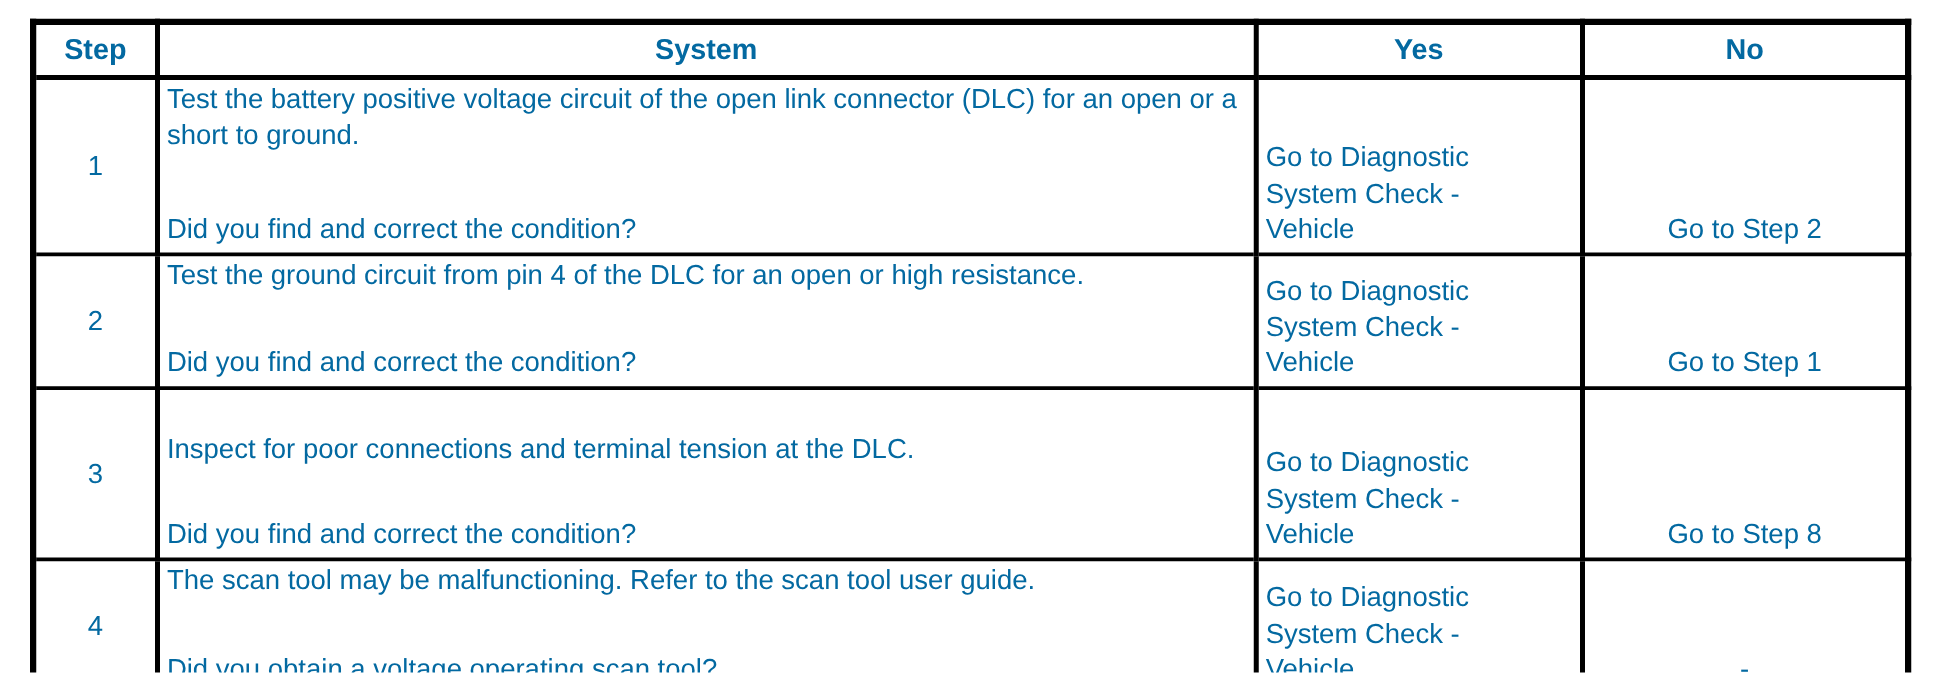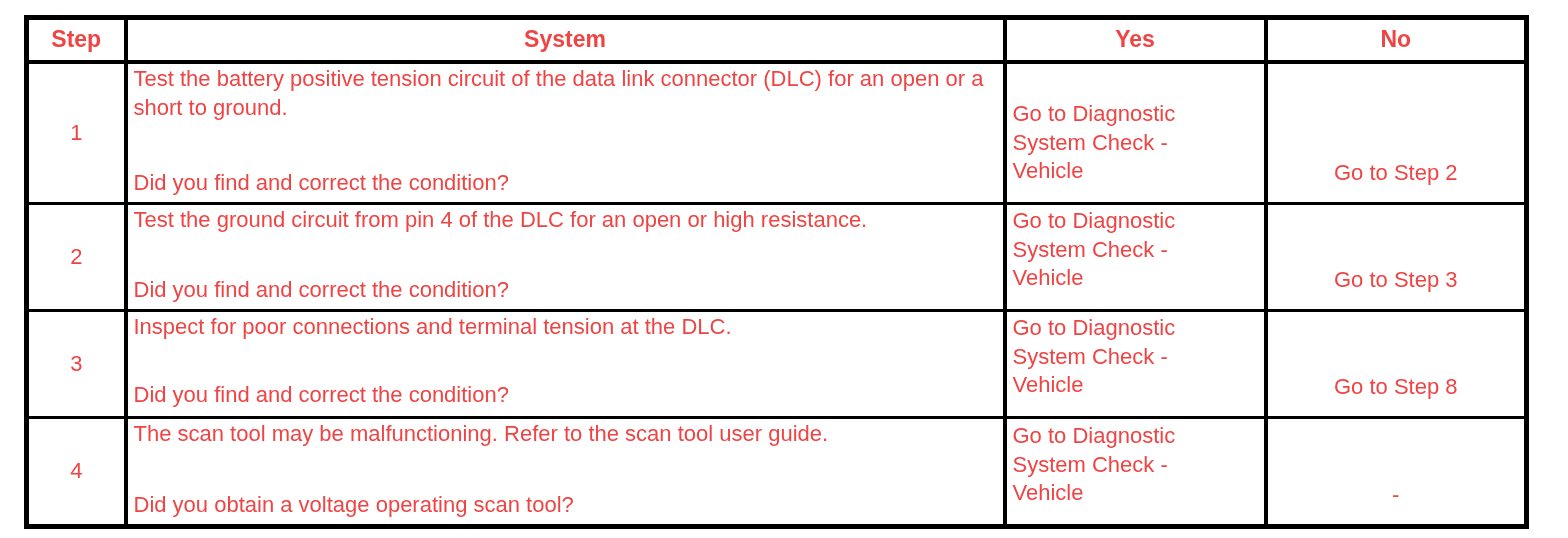--- a/index.html
+++ b/index.html
@@ -6,21 +6,21 @@
     margin: 0;
     padding: 0;
     background: #ffffff;
   }
   .page {
     position: relative;
     width: 1568px;
     height: 538px;
     background: #ffffff;
     font-family: "Liberation Sans", sans-serif;
-    color: #ef4444;
+    color: #0369a1;
   }
   table.diag {
     position: absolute;
     left: 24px;
     top: 15px;
     border-collapse: collapse;
     table-layout: fixed;
     width: 1500px;
     border: 5px solid #000000;
     background: #ffffff;
@@ -57,33 +57,33 @@
     padding: 1px 6px 4px 6px;
   }
   .action-inner {
     display: flex;
     flex-direction: column;
     justify-content: space-between;
     text-align: left;
   }
   .r1 .action-inner { height: 133px; }
   .r2 .action-inner { height: 99px; gap: 34px;  }
-  .r3 .action-inner { height: 97px;  }
+  .r3 .action-inner { height: 97px; margin-top: 32px;  }
   .r4 .action-inner { height: 100px; gap: 23px; }
 
   td.yes-cell {
     vertical-align: bottom;
     text-align: left;
-    padding: 2px 4px 16px 6px;
+    padding: 2px 4px 4px 6px;
     white-space: pre-line;
   }
   td.no-cell {
     vertical-align: bottom;
     text-align: center;
-    padding: 2px 4px 14px 4px;
+    padding: 2px 4px 4px 4px;
   }
 </style>
 </head>
 <body>
 
 <div class="page">
   <table class="diag">
     <colgroup>
       <col class="c-step">
       <col class="c-action">
@@ -96,41 +96,41 @@
         <th>System</th>
         <th>Yes</th>
         <th>No</th>
       </tr>
     </thead>
     <tbody>
       <tr class="r1">
         <td class="step-cell">1</td>
         <td class="action-cell">
           <div class="action-inner">
-            <div>Test the battery positive tension circuit of the data link connector (DLC) for an open or a short to ground.</div>
+            <div>Test the battery positive voltage circuit of the open link connector (DLC) for an open or a short to ground.</div>
             <div>Did you find and correct the condition?</div>
           </div>
         </td>
         <td class="yes-cell">Go to Diagnostic
 System Check -
 Vehicle</td>
         <td class="no-cell">Go to Step 2</td>
       </tr>
       <tr class="r2">
         <td class="step-cell">2</td>
         <td class="action-cell">
           <div class="action-inner">
             <div>Test the ground circuit from pin 4 of the DLC for an open or high resistance.</div>
             <div>Did you find and correct the condition?</div>
           </div>
         </td>
         <td class="yes-cell">Go to Diagnostic
 System Check -
 Vehicle</td>
-        <td class="no-cell">Go to Step 3</td>
+        <td class="no-cell">Go to Step 1</td>
       </tr>
       <tr class="r3">
         <td class="step-cell">3</td>
         <td class="action-cell">
           <div class="action-inner">
             <div>Inspect for poor connections and terminal tension at the DLC.</div>
             <div>Did you find and correct the condition?</div>
           </div>
         </td>
         <td class="yes-cell">Go to Diagnostic

